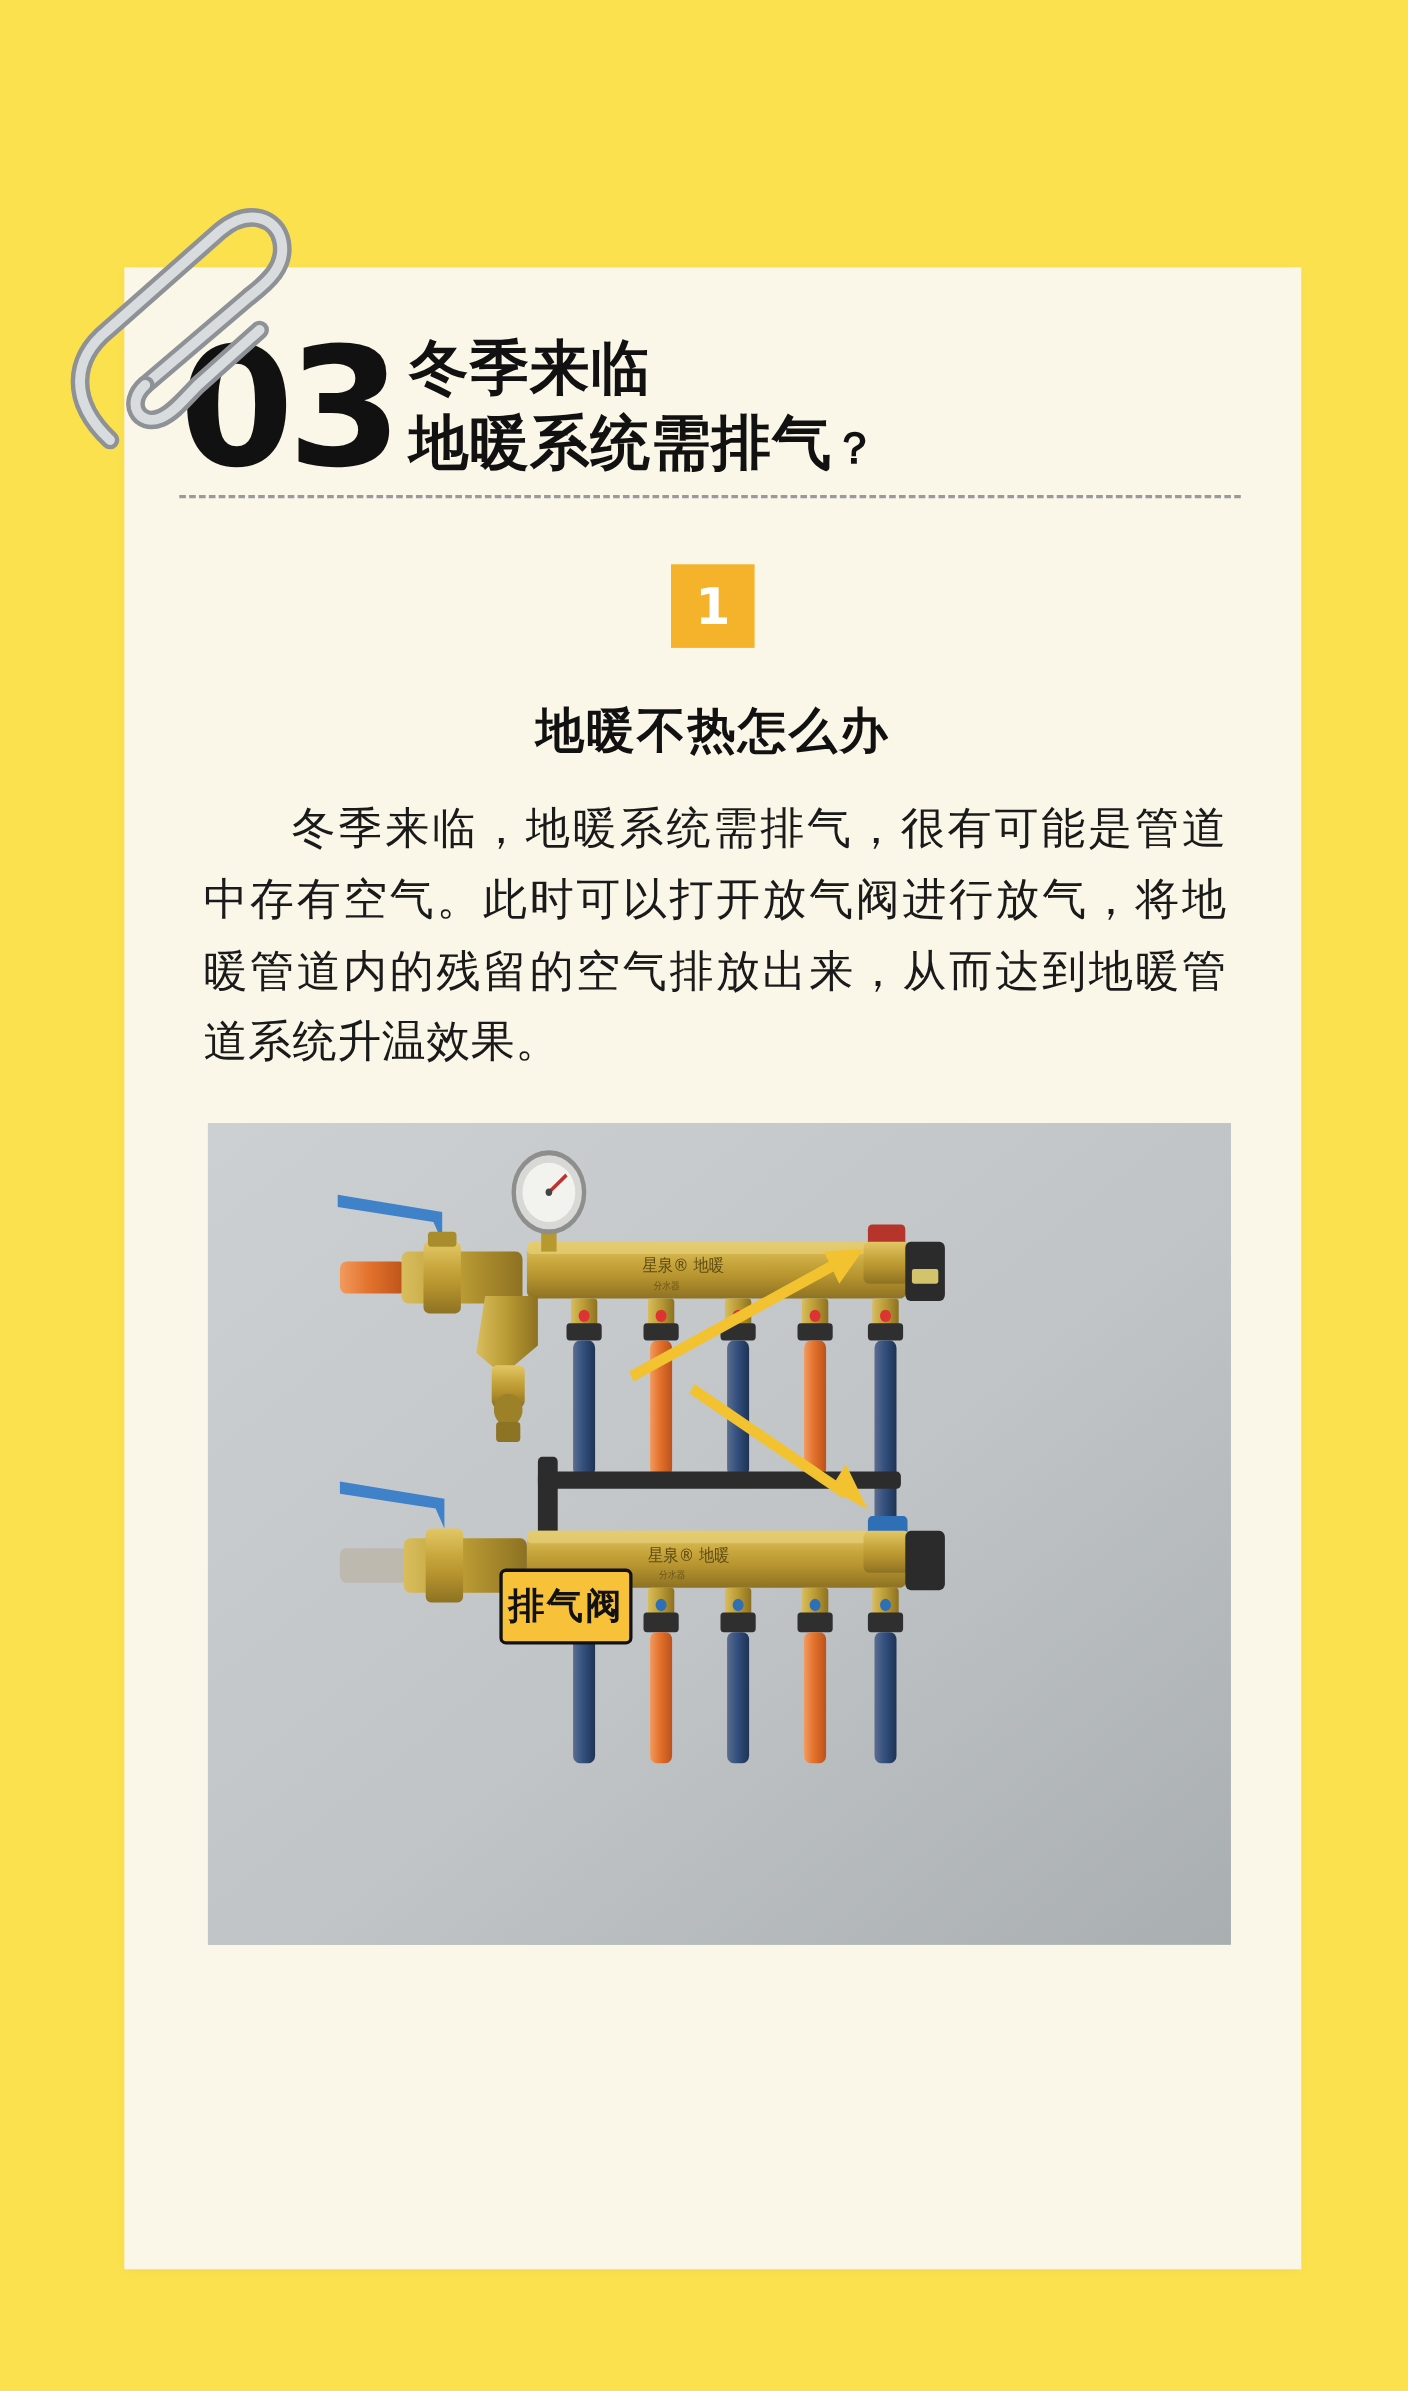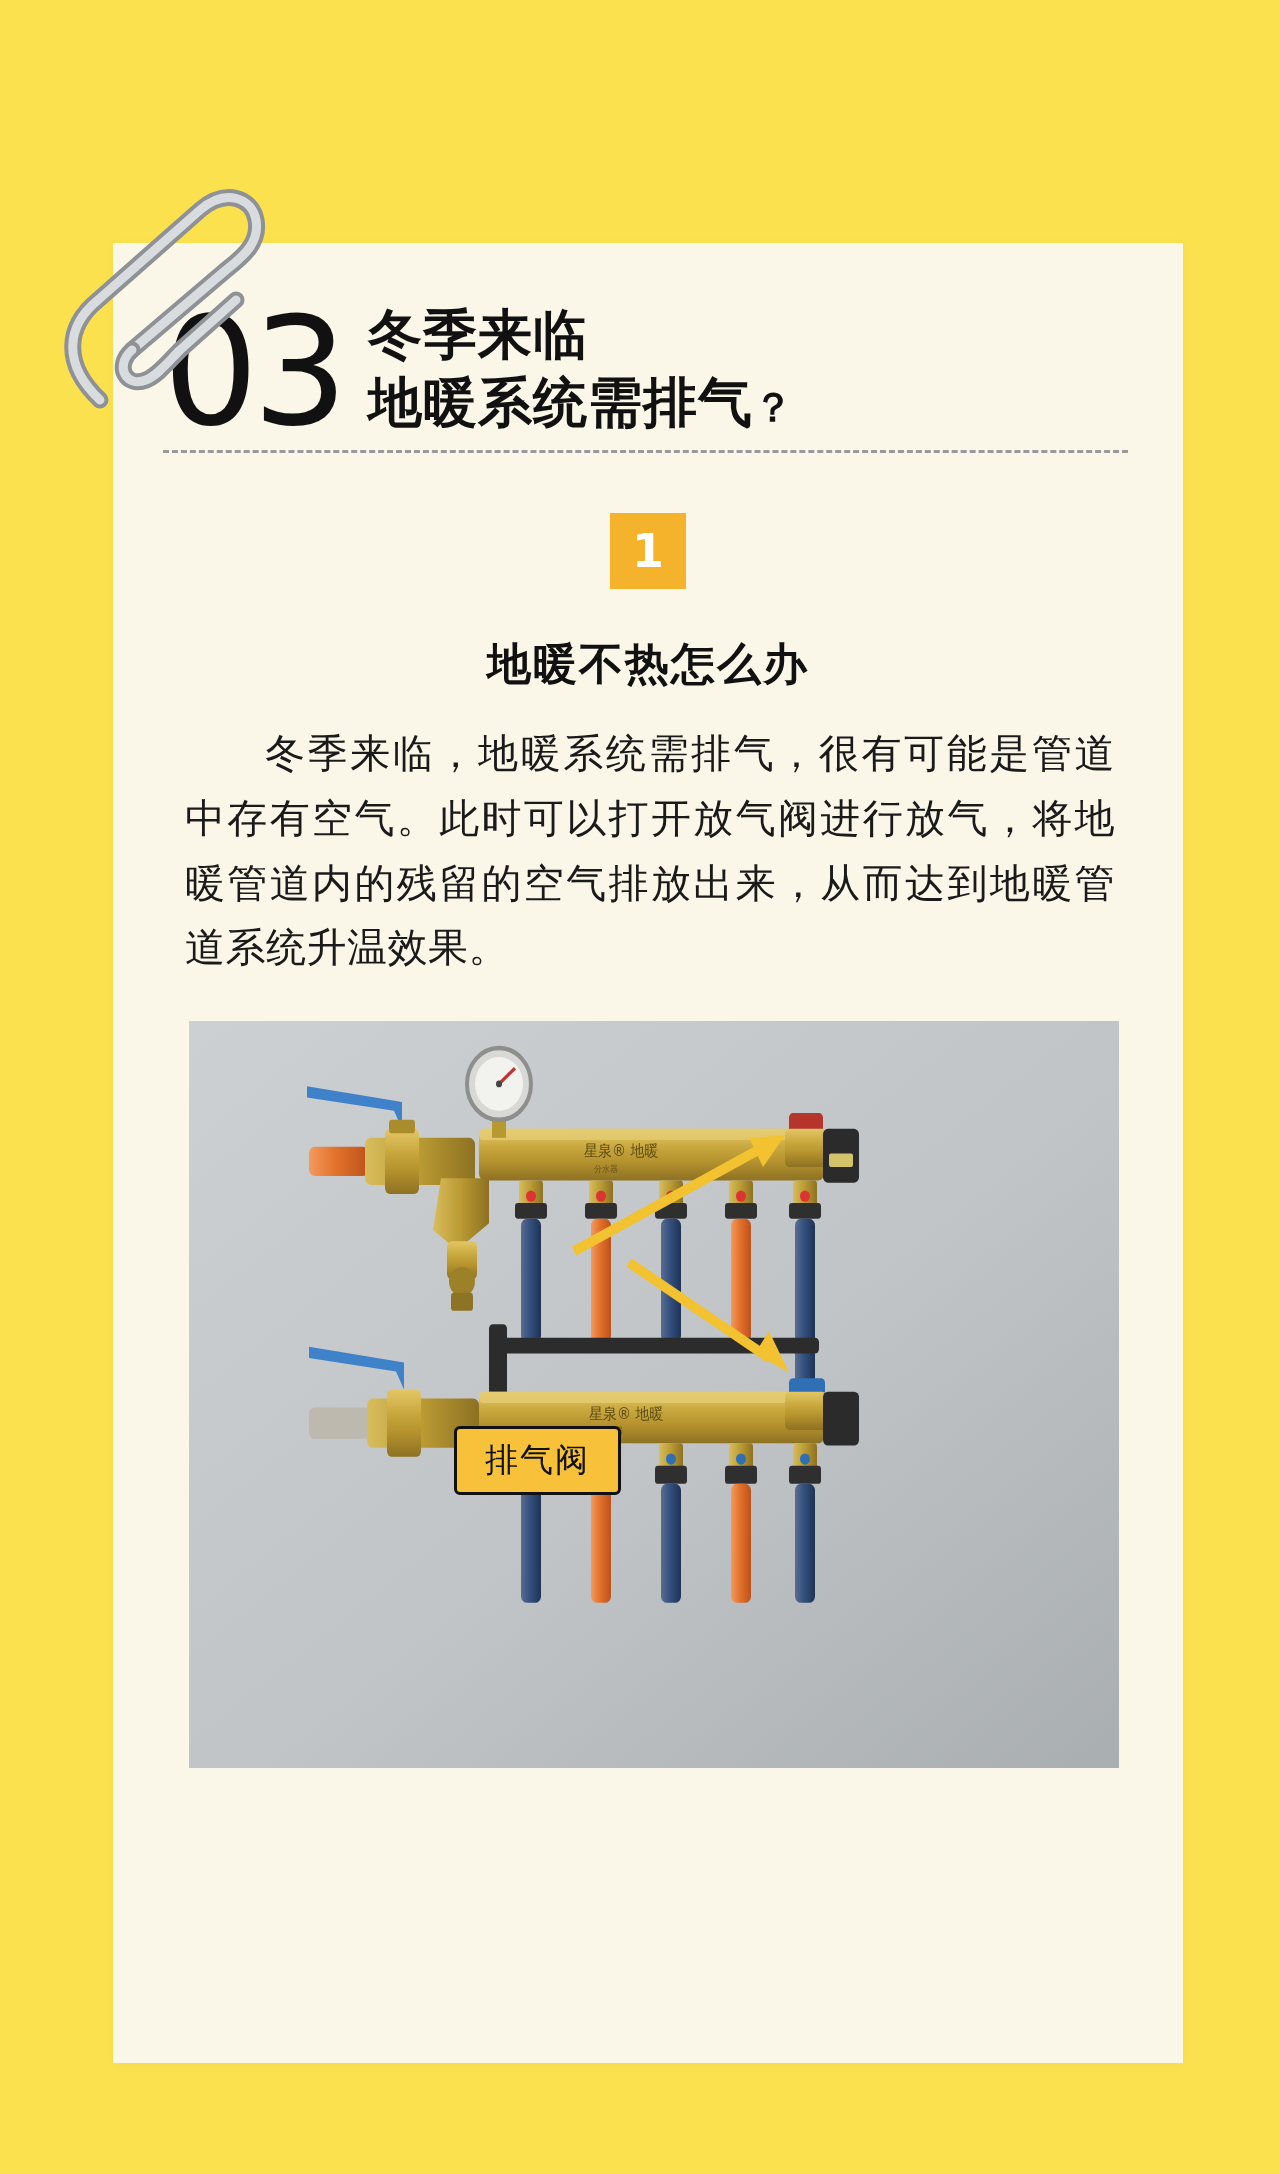--- a/index.html
+++ b/index.html
@@ -40,26 +40,26 @@
   .header {
     position: absolute;
     left: 50px;
     top: 50px;
     width: 960px;
     display: flex;
     align-items: flex-start;
   }
   .big-number {
     font-family: "DejaVu Sans", sans-serif;
-    font-weight: normal;
+    font-weight: bold;
     font-size: 150px;
     line-height: 0.98;
     letter-spacing: -6px;
     color: #111;
-    margin-right: 26px;
+    margin-right: 12px;
     margin-top: 6px;
   }
   .title-block {
     padding-top: 8px;
   }
   .title-line {
     font-family: "DejaVu Sans", sans-serif;
     font-weight: bold;
     font-size: 54px;
     line-height: 1.25;
@@ -143,23 +143,23 @@
   }
   .photo svg { display:block; width:100%; height:100%; }
 
   .photo-label {
     position: absolute;
     left: 265px;
     top: 405px;
     background: #F7C23A;
     border: 3px solid #111;
     border-radius: 6px;
-    padding: 9px 28px;
-    font-family: "DejaVu Sans", sans-serif;
-    font-weight: normal;
+    padding: 9px 5px;
+    font-family: "DejaVu Sans", sans-serif;
+    font-weight: bold;
     font-size: 33px;
     color: #111;
     letter-spacing: 2px;
     z-index: 3;
   }
 </style>
 </head>
 <body>
 
 <div class="card">

